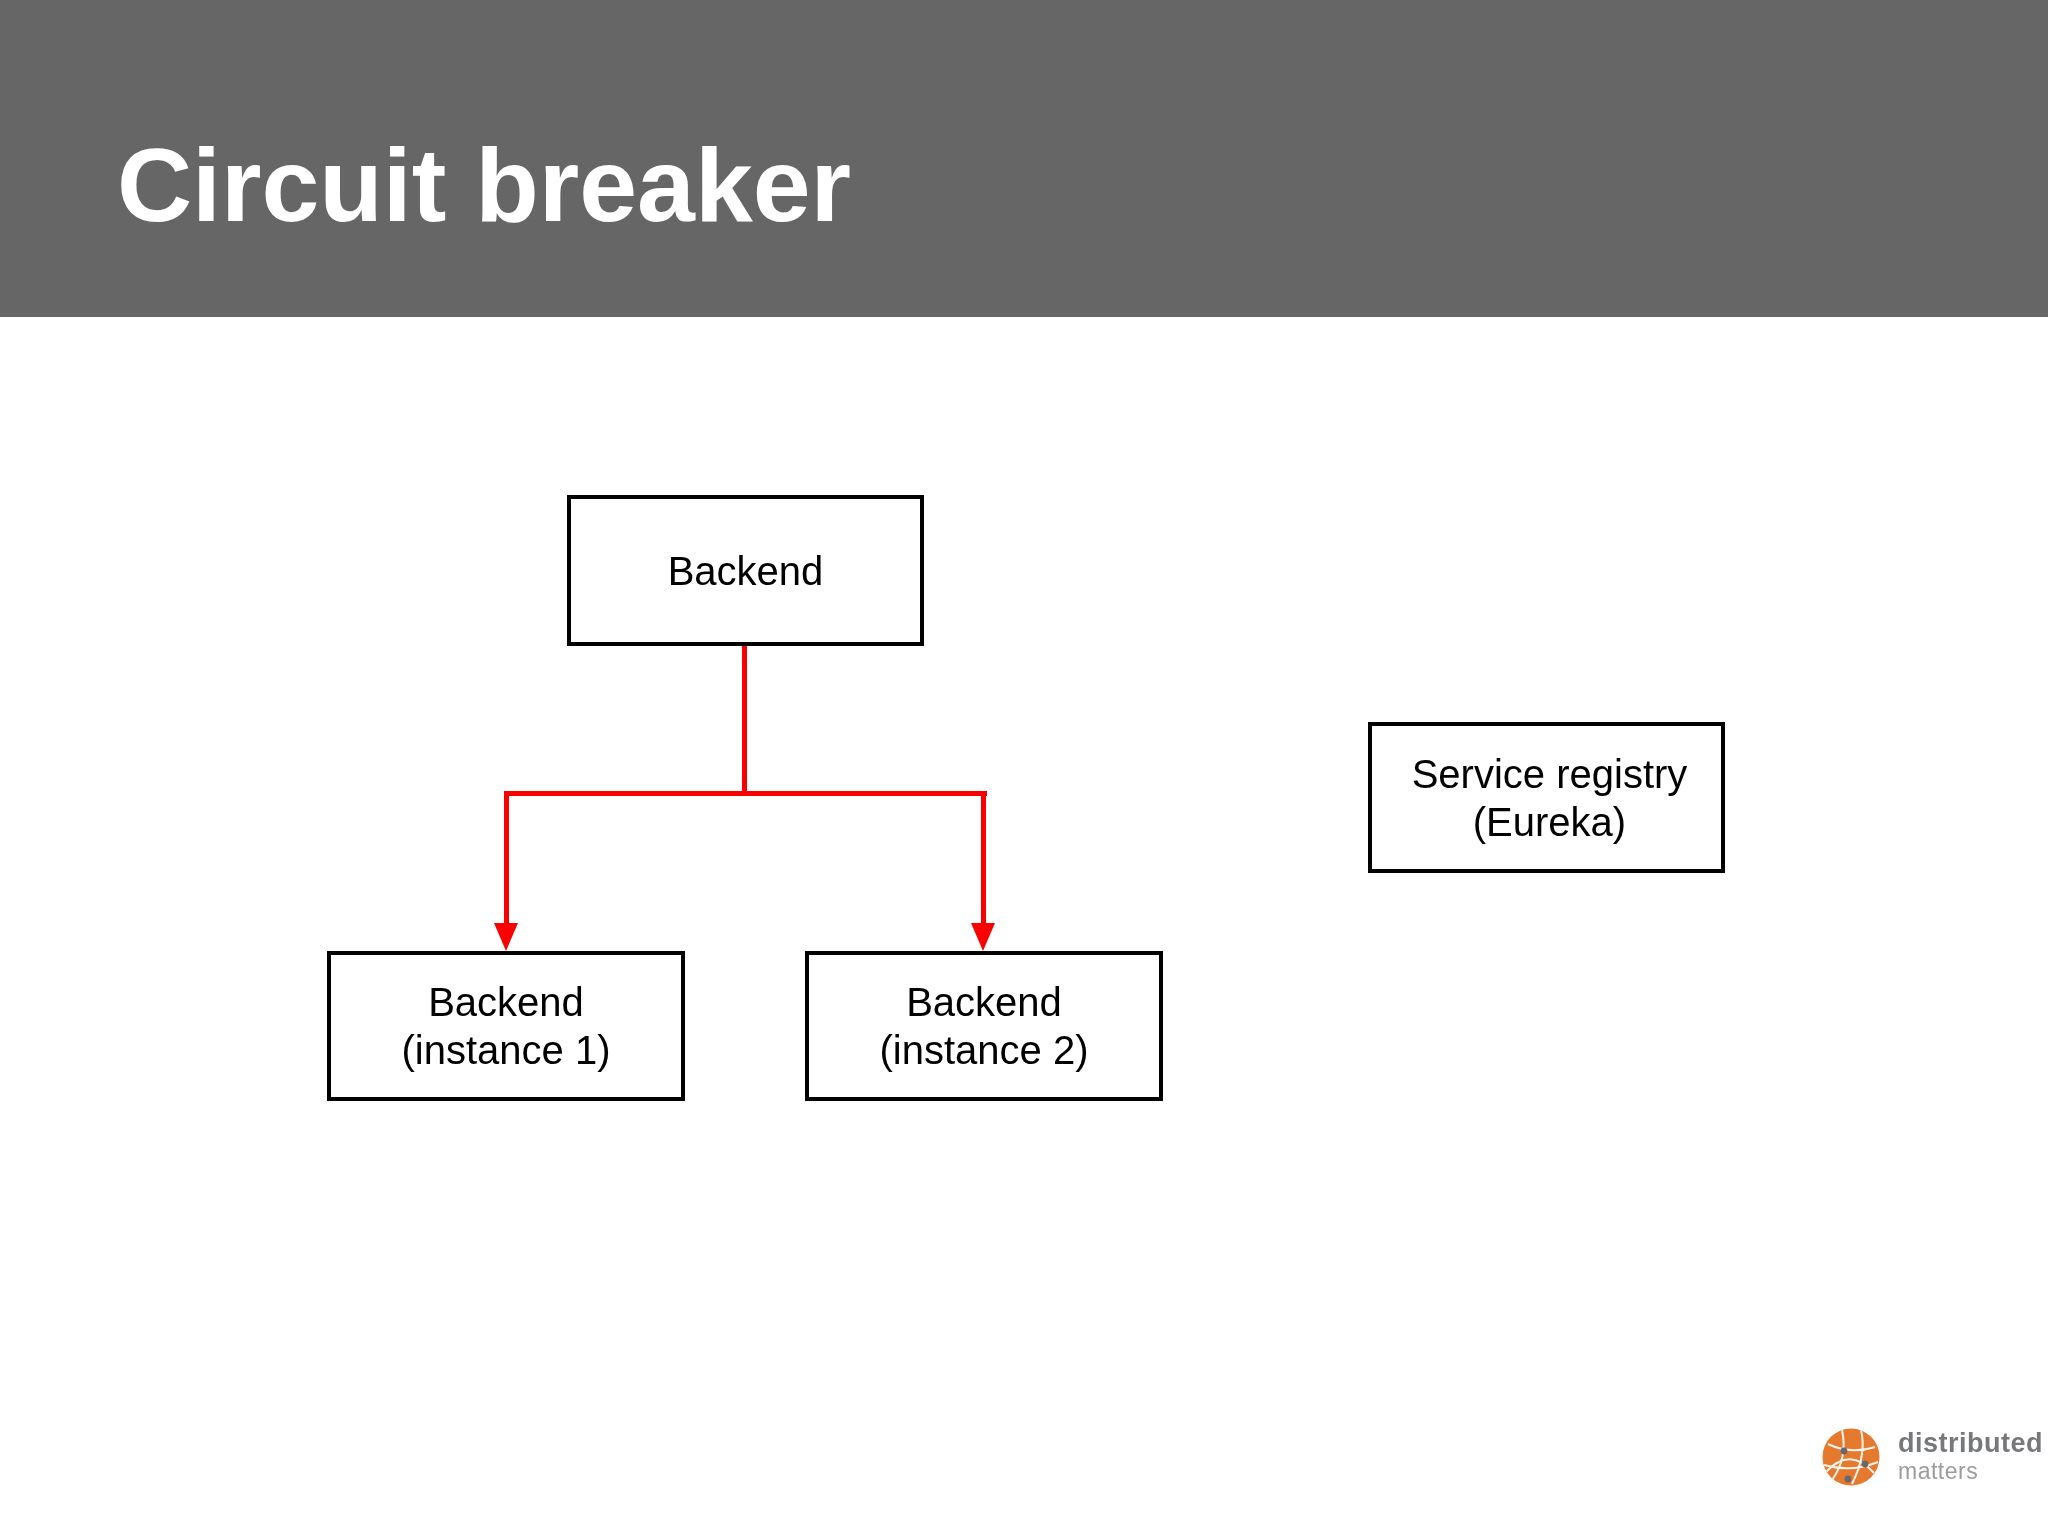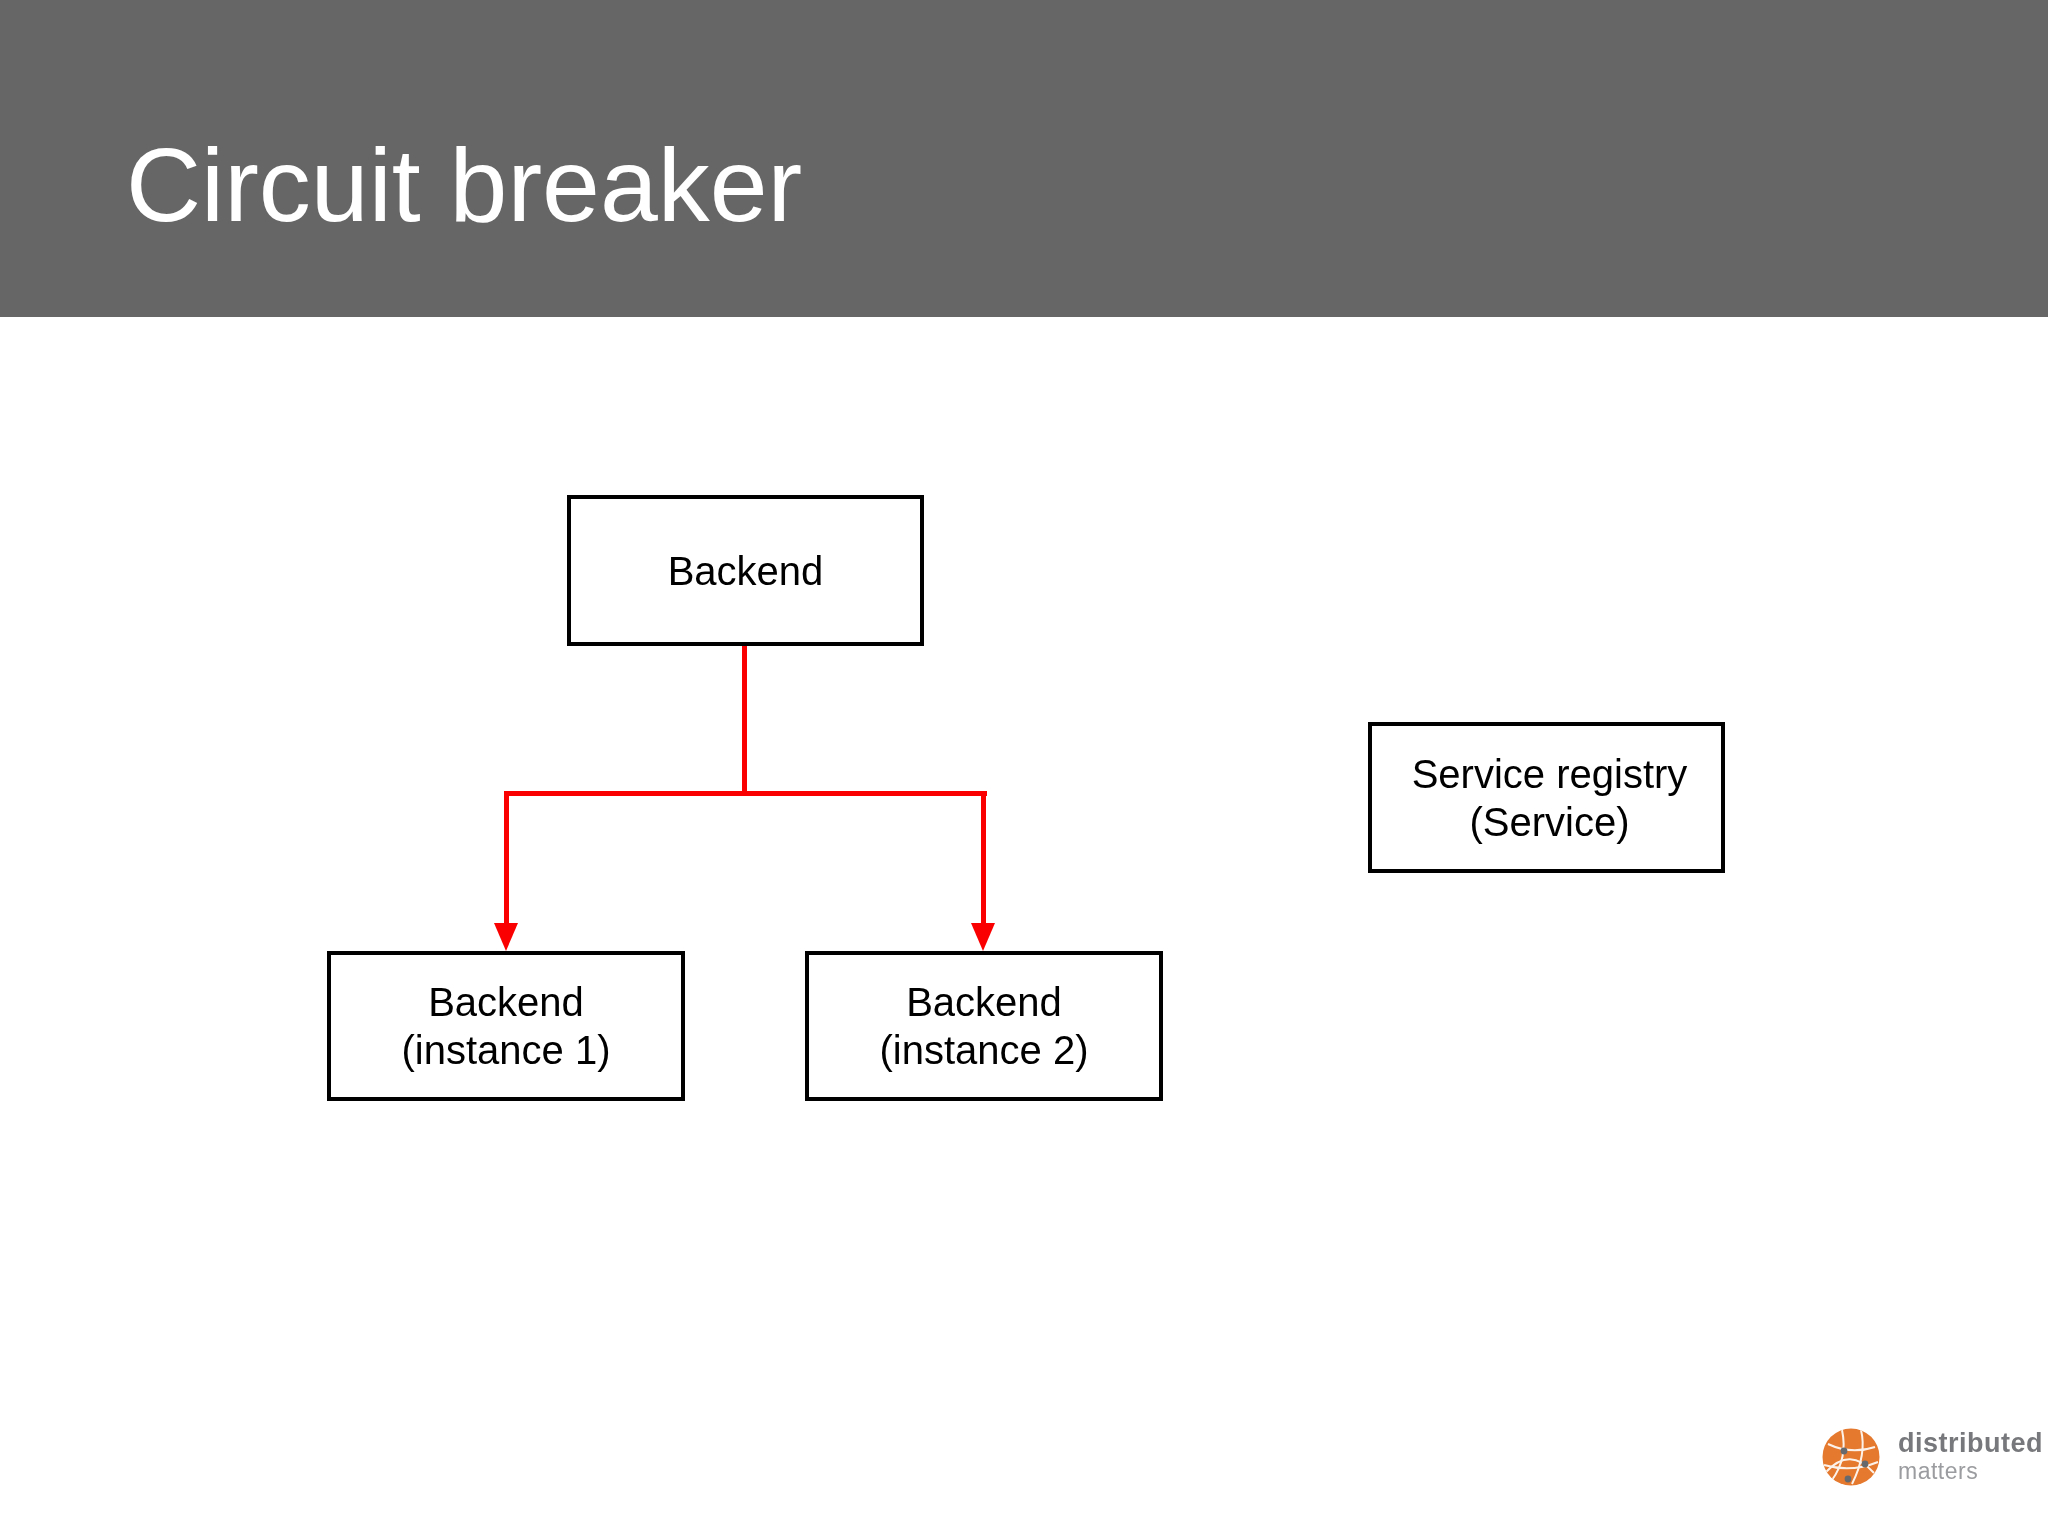--- a/index.html
+++ b/index.html
@@ -27,24 +27,24 @@
 
   
   .header-bar {
     position: absolute;
     left: 0; top: 0;
     width: 2048px; height: 317px;
     background: var(--header-bg);
   }
   .slide-title {
     position: absolute;
-    left: 126px; top: 133px;
+    left: 117px; top: 133px;
     font-size: 104px;
     line-height: 104px;
-    font-weight: 400;
+    font-weight: 700;
     color: var(--title);
     letter-spacing: 0px;
     white-space: nowrap;
   }
 
   
   .node {
     position: absolute;
     background: var(--box-bg);
     border: 4px solid var(--box-border);
@@ -127,21 +127,21 @@
   <div class="conn conn-drop-right"></div>
   <div class="arrowhead arrowhead-left"></div>
   <div class="arrowhead arrowhead-right"></div>
 
   <div class="node node-frontend">
     <span>Backend</span>
   </div>
 
   <div class="node node-service-registry">
     <span>Service registry</span>
-    <span>(Service)</span>
+    <span>(Eureka)</span>
   </div>
 
   <div class="node node-backend-1">
     <span>Backend</span>
     <span>(instance 1)</span>
   </div>
 
   <div class="node node-backend-2">
     <span>Backend</span>
     <span>(instance 2)</span>

